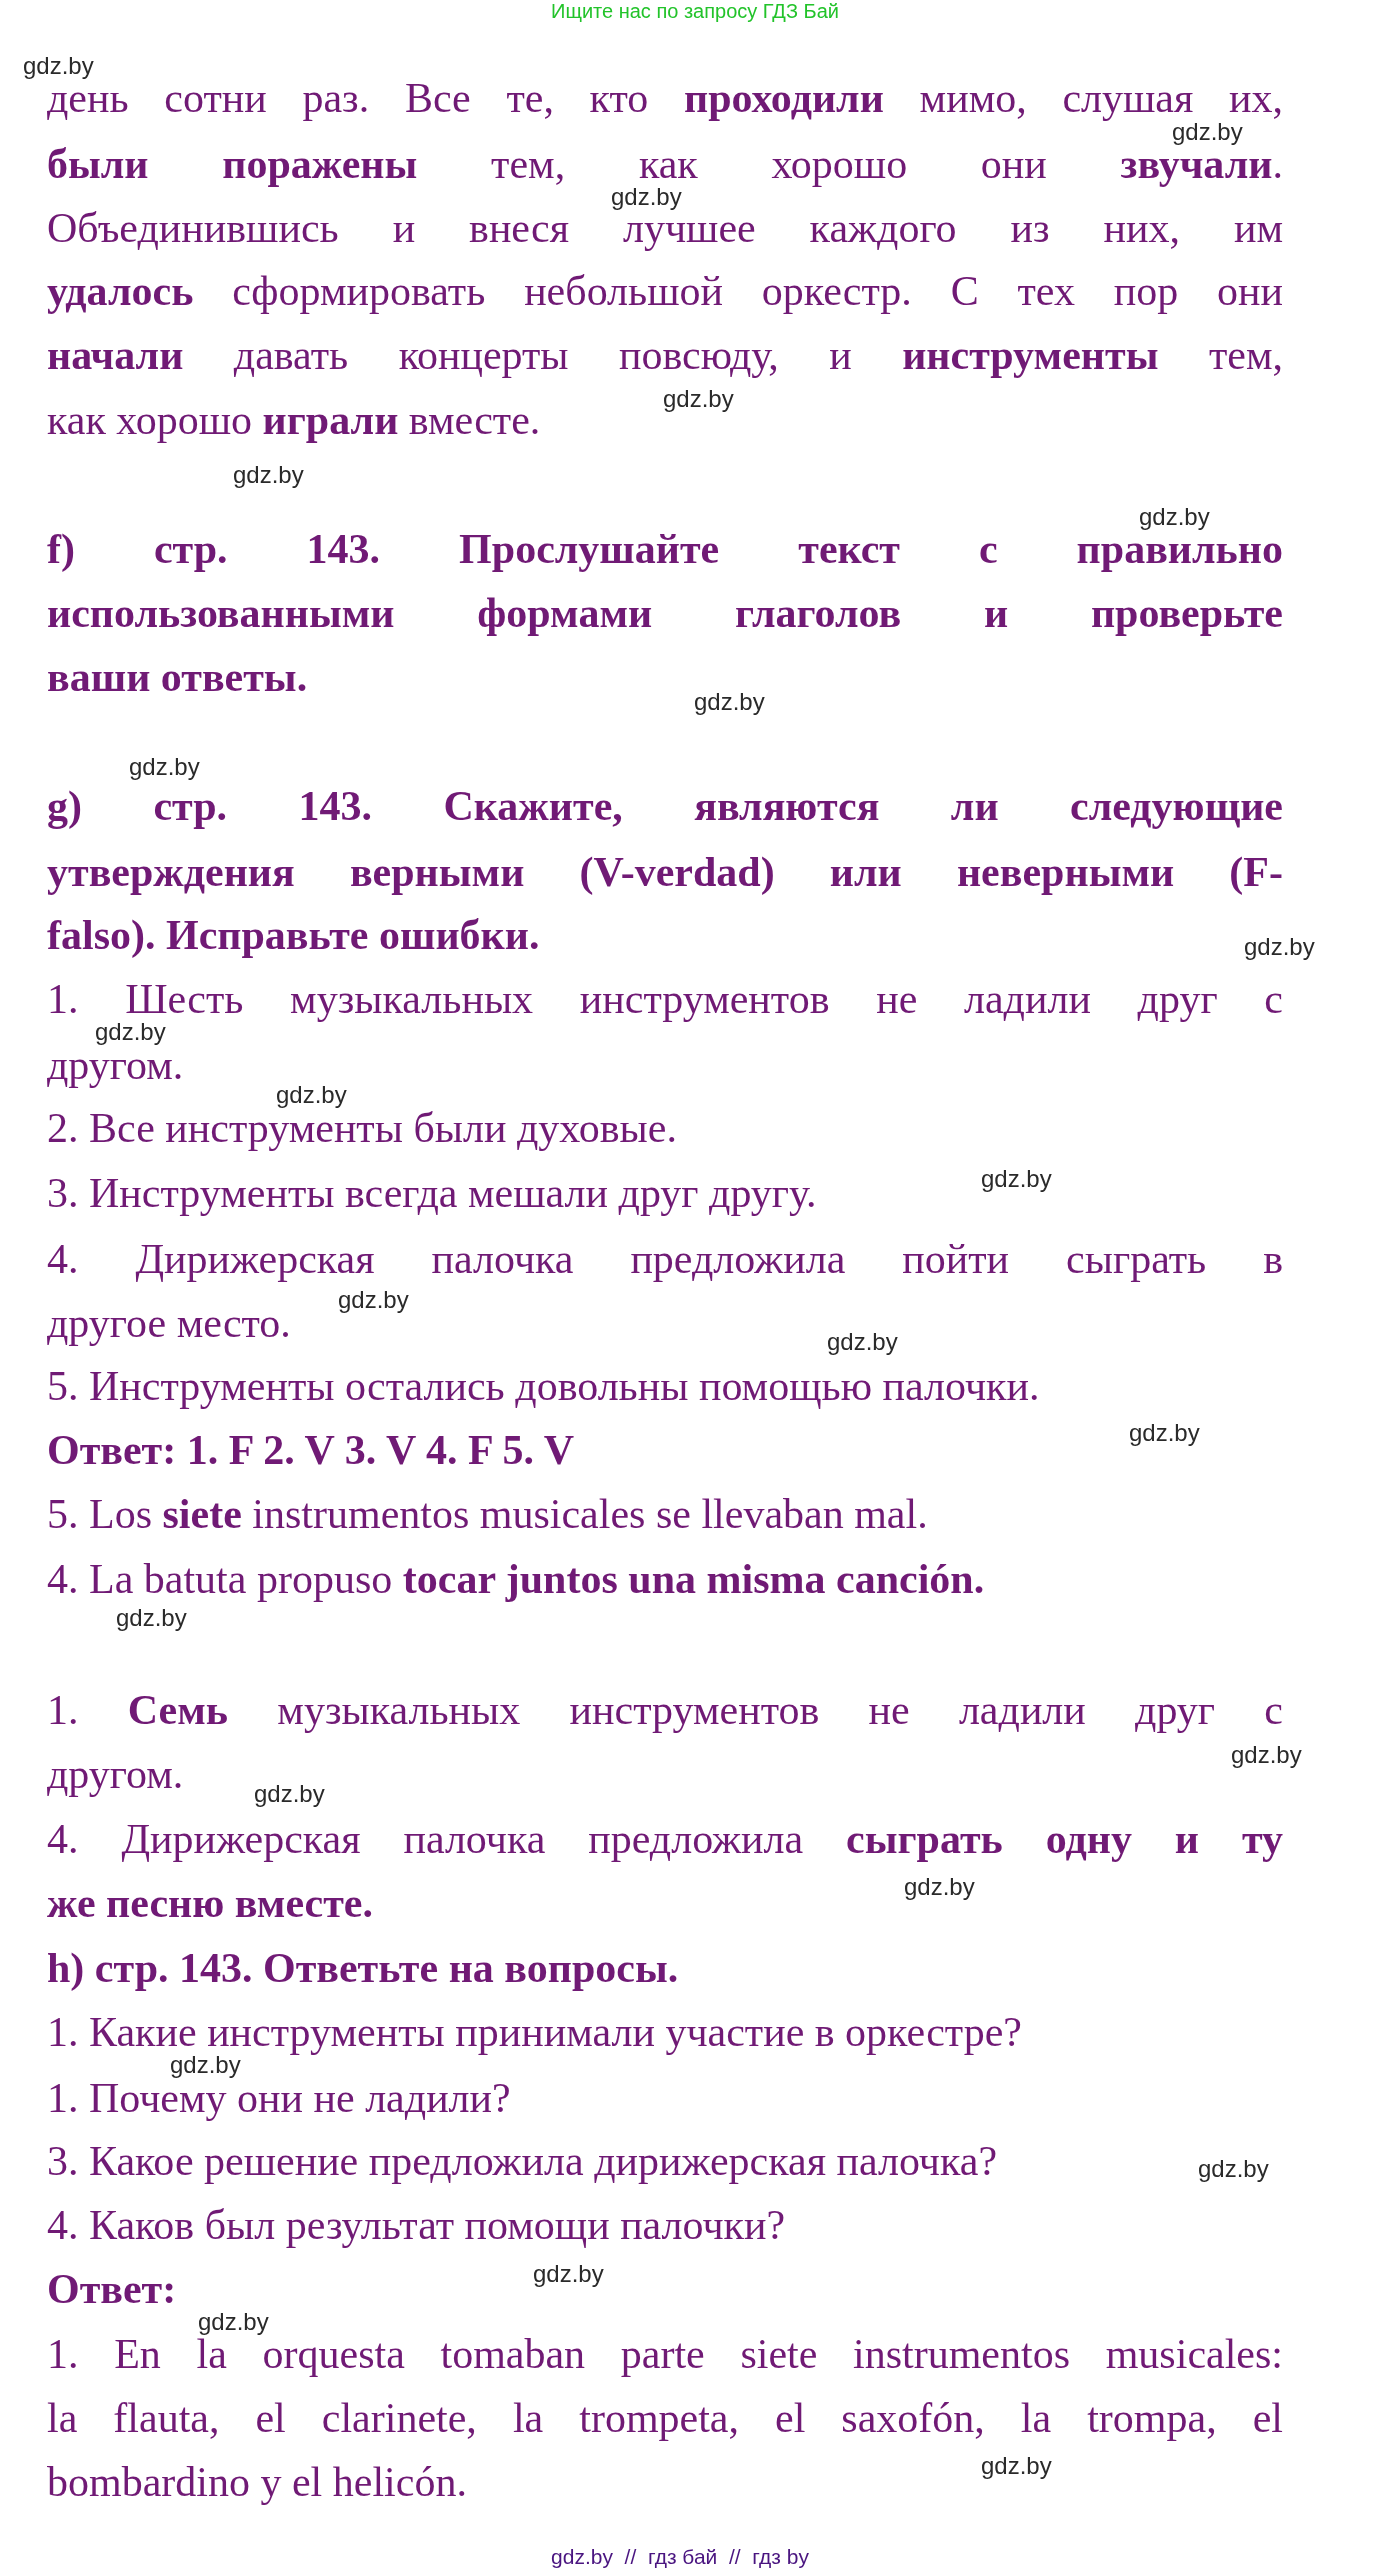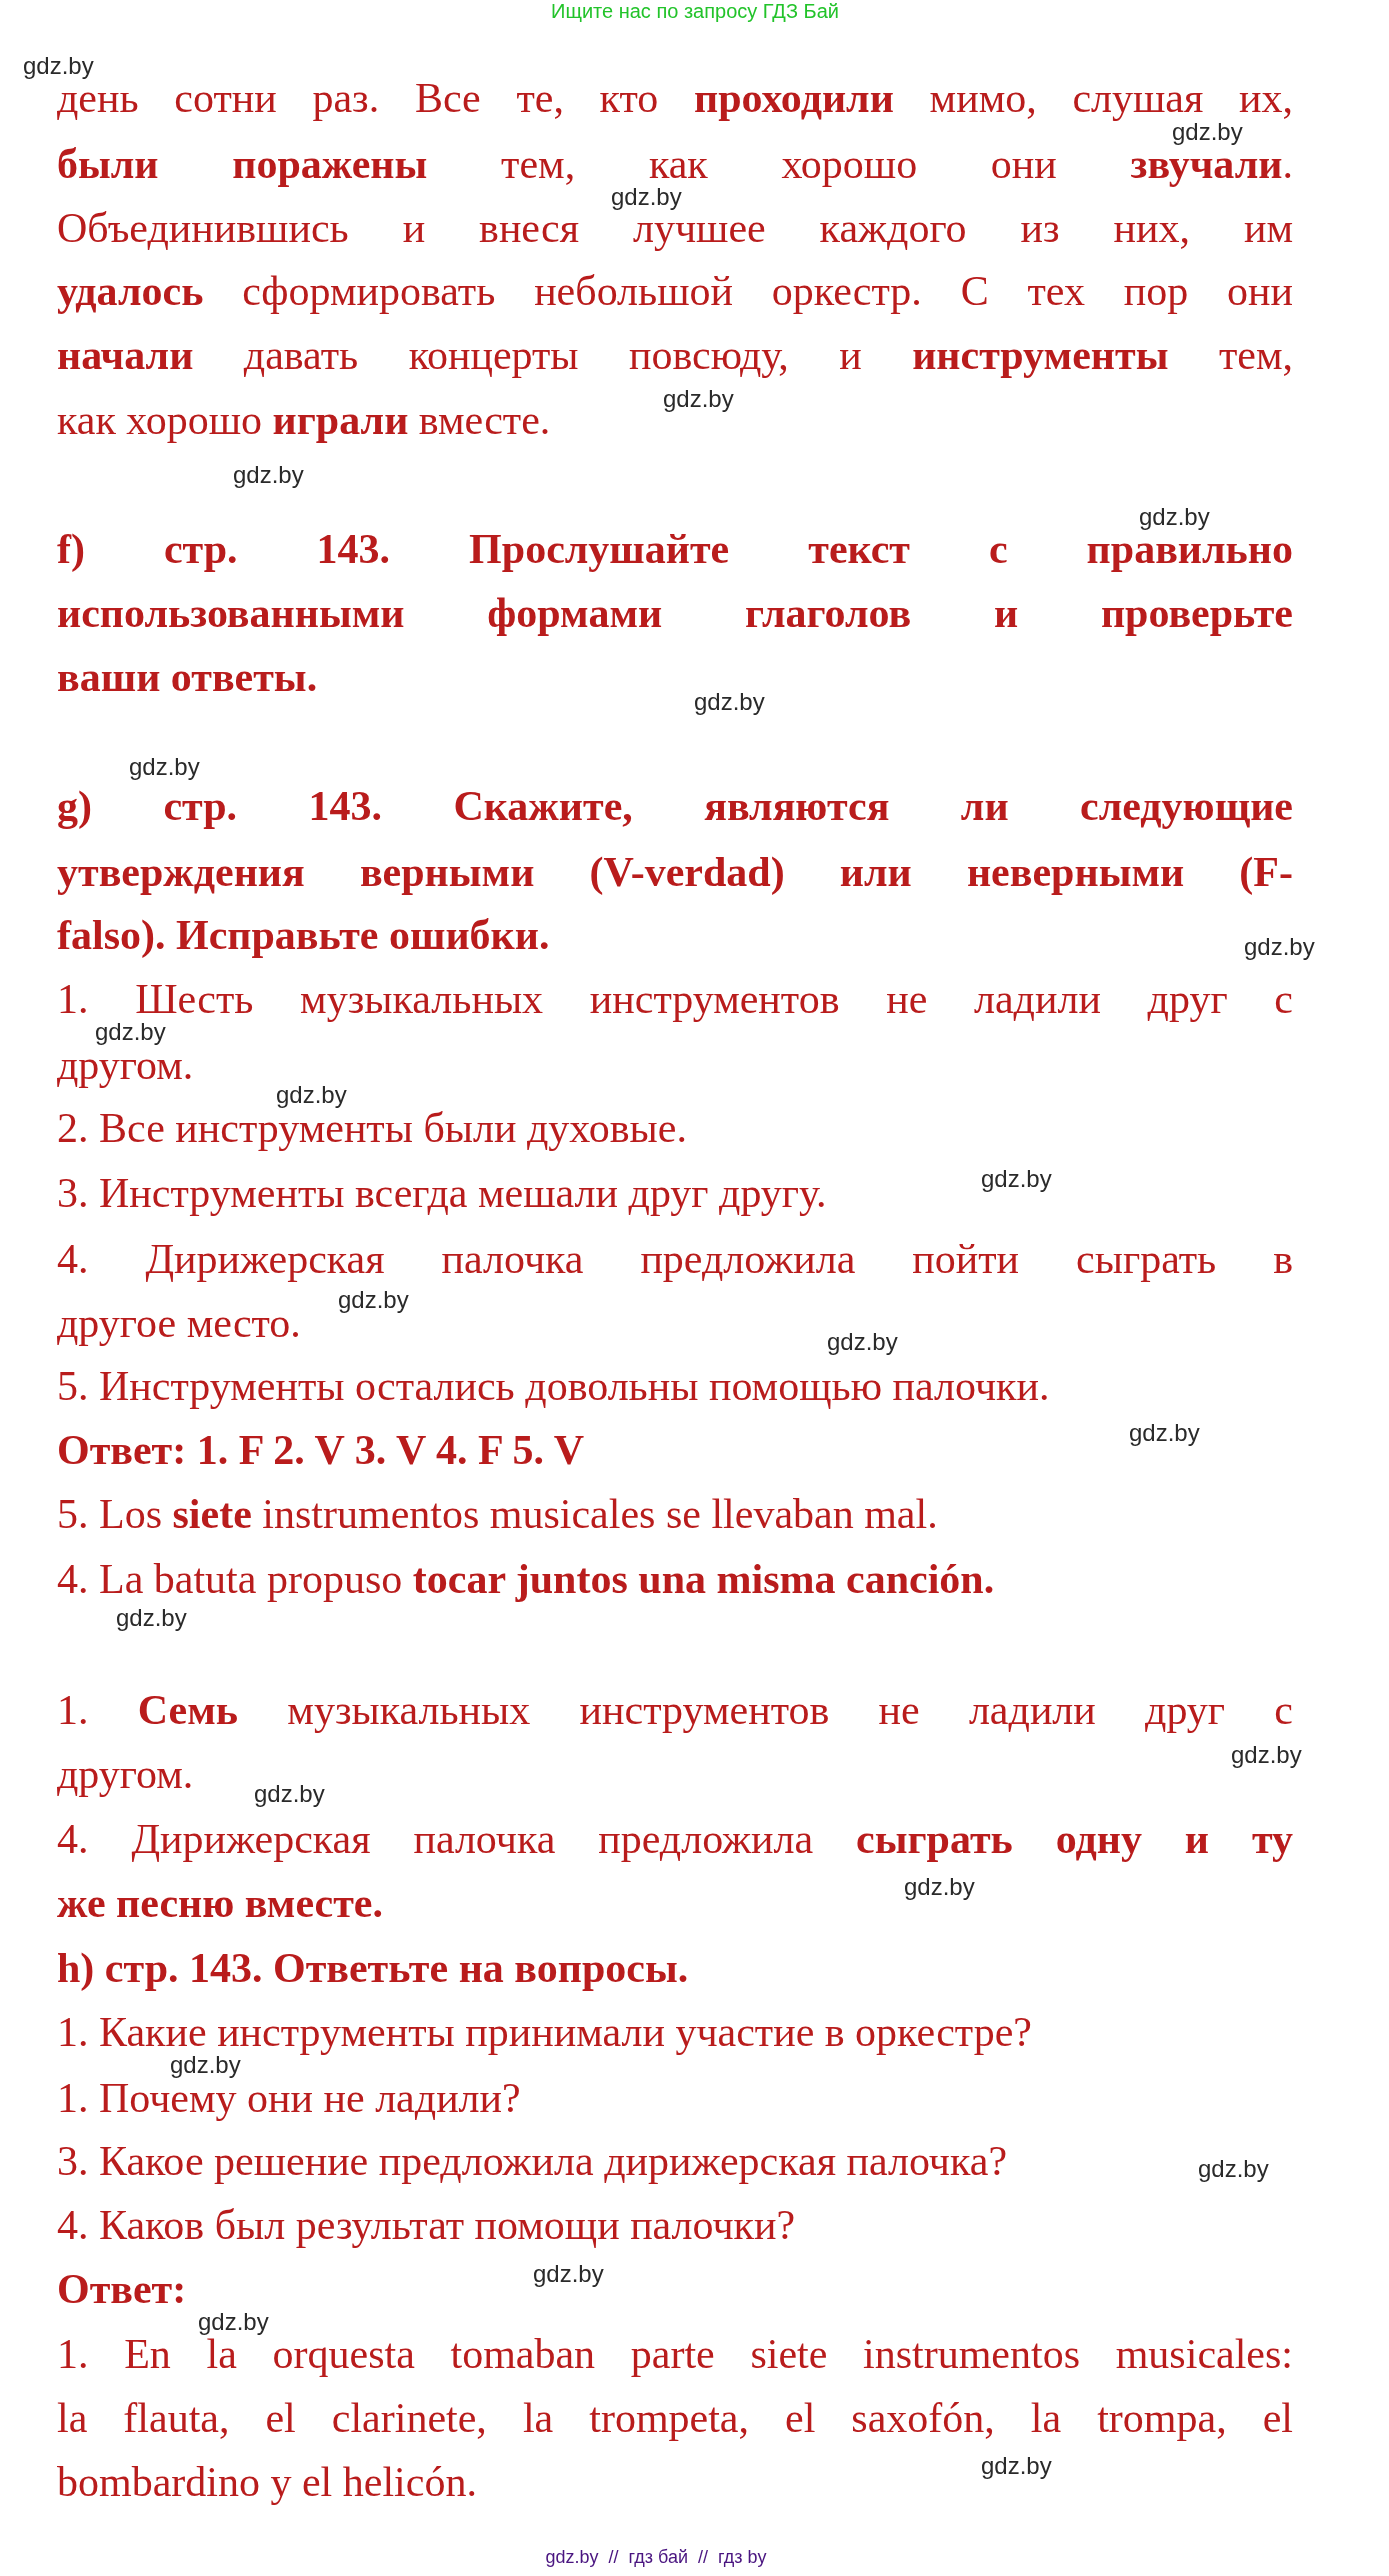--- a/index.html
+++ b/index.html
@@ -6,26 +6,26 @@
   body { width: 1390px; height: 2576px; position: relative; overflow: hidden; }
   .page { position: absolute; left: 0; top: 0; width: 1390px; height: 2576px; background: #ffffff; }
   .top-banner {
     position: absolute; left: 0; top: 0; width: 1390px; height: 25px;
     text-align: center; font-family: "Liberation Sans", sans-serif;
     font-size: 20px; line-height: 23.5px; color: #22c32a;
   }
   .bottom-banner {
     position: absolute; left: 0; top: 2542px; width: 1312px; height: 30px;
     text-align: center; font-family: "Liberation Sans", sans-serif;
-    font-size: 18px; line-height: 30px; color: #4a1580; white-space: pre;
+    font-size: 21px; line-height: 30px; color: #4a1580; white-space: pre; padding-left: 24px;
   }
   .line {
-    position: absolute; left: 57px; width: 1236px; height: 64px;
+    position: absolute; left: 47px; width: 1236px; height: 64px;
     font-family: "Liberation Serif", serif; font-size: 42px; line-height: 64px;
-    color: #b91c1c; white-space: nowrap;
+    color: #701a75; white-space: nowrap;
   }
   .line.j { text-align: justify; text-align-last: justify; white-space: normal; overflow: hidden; }
   .line b { font-weight: bold; }
   .wm {
     position: absolute; font-family: "Liberation Sans", sans-serif;
     font-size: 24px; line-height: 27px; color: #2a2a2a; white-space: nowrap;
   }
 </style>
 </head>
 <body>

